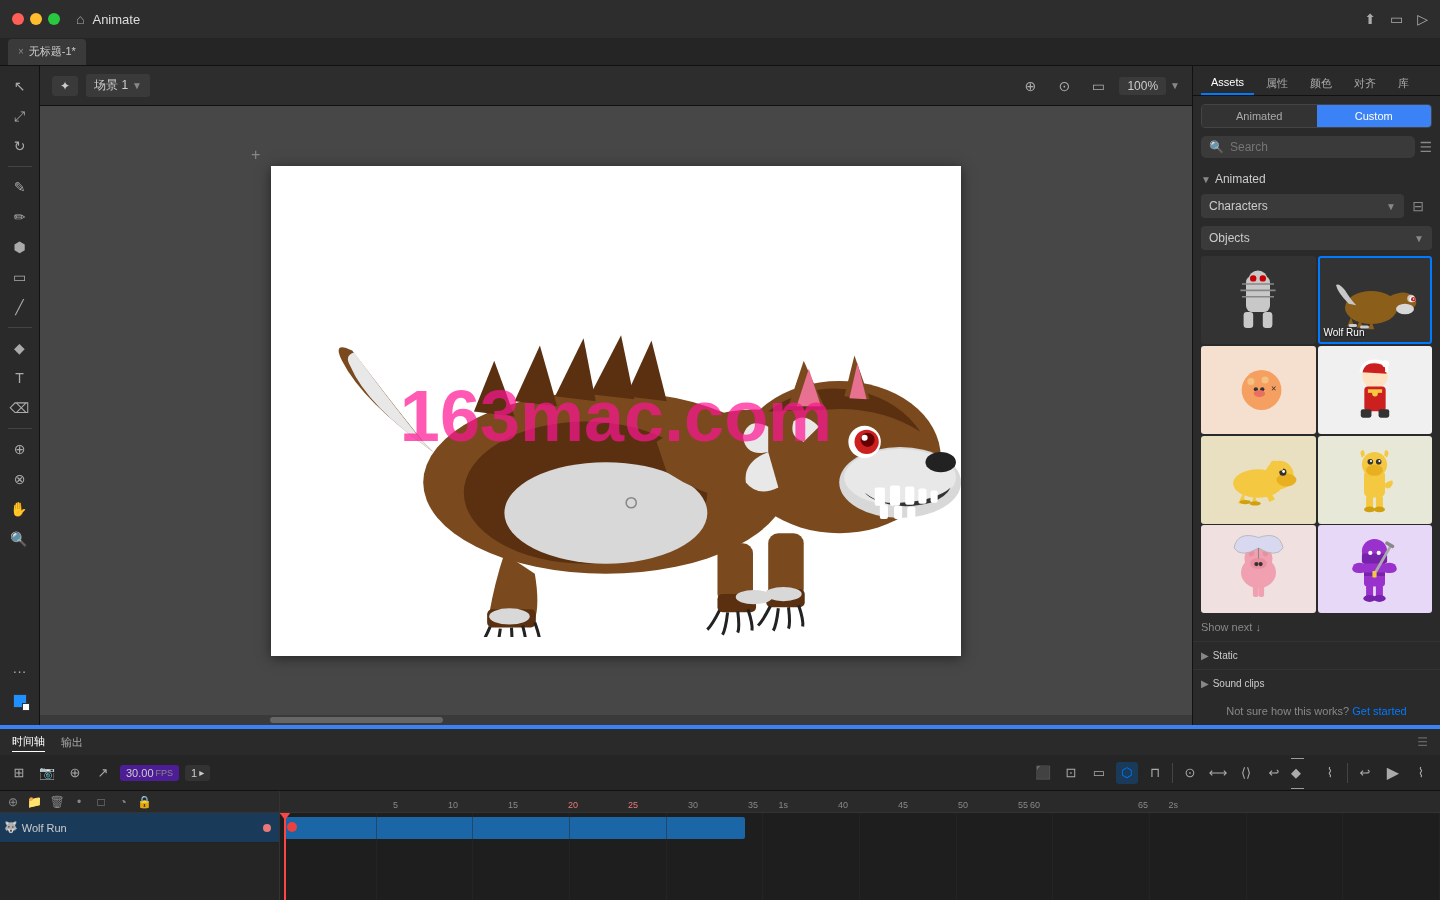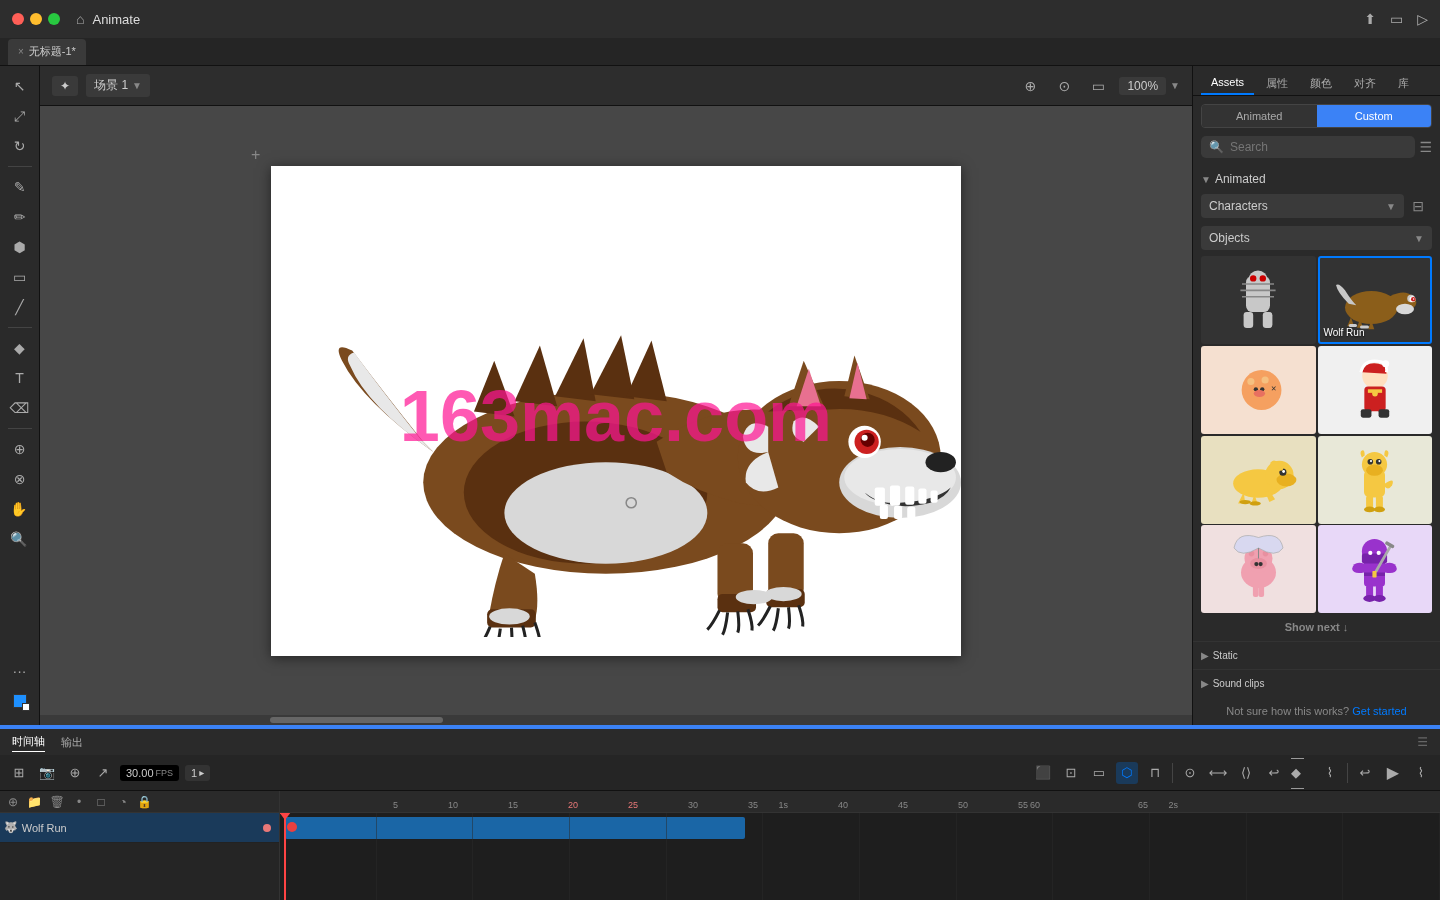--- a/index.html
+++ b/index.html
@@ -78,42 +78,42 @@
     .filter-btn { width: 28px; height: 28px; display: flex; align-items: center; justify-content: center; color: #888; cursor: pointer; font-size: 14px; }
 
     
     .asset-grid { display: grid; grid-template-columns: 1fr 1fr; gap: 2px; margin: 0 8px; flex: 1; overflow-y: auto; }
     .asset-item { background: #333; border-radius: 3px; aspect-ratio: 1.3; display: flex; align-items: center; justify-content: center; cursor: pointer; position: relative; overflow: hidden; }
     .asset-item.selected { border: 2px solid #007AFF; }
     .asset-item .asset-label { position: absolute; bottom: 4px; left: 4px; font-size: 10px; color: #fff; text-shadow: 0 1px 2px rgba(0,0,0,0.8); }
     .asset-item svg { max-width: 90%; max-height: 90%; }
 
     
-    .show-next { padding: 8px; text-align: center; color: #888; font-size: 11px; cursor: pointer; font-weight: bold; }
+    .show-next { padding: 8px; text-align: left; color: #888; font-size: 11px; cursor: pointer; }
 
     
     .collapsed-section { display: flex; align-items: center; gap: 4px; padding: 8px 8px; cursor: pointer; border-top: 1px solid #333; }
     .collapsed-section .section-arrow { color: #888; font-size: 10px; }
     .collapsed-section .section-title { font-size: 10px; color: #ccc; }
 
     
     .panel-help { padding: 8px; display: flex; align-items: center; justify-content: center; flex-direction: column; gap: 4px; }
     .panel-help-text { font-size: 11px; color: #888; text-align: center; }
     .panel-help-link { color: #007AFF; cursor: pointer; }
 
     
     .bottom-area { display: flex; flex-direction: column; height: 175px; flex-shrink: 0; }
     .timeline-header { height: 30px; background: #2a2a2a; display: flex; align-items: center; padding: 0 12px; gap: 16px; border-top: 4px solid #3b82f6; }
     .timeline-tab { font-size: 11px; color: #aaa; cursor: pointer; padding: 2px 0; }
     .timeline-tab.active { color: #fff; border-bottom: 1px solid #fff; }
     .timeline-header-right { margin-left: auto; color: #666; cursor: pointer; }
 
     .timeline-toolbar { height: 36px; background: #252525; display: flex; align-items: center; padding: 0 8px; gap: 6px; border-bottom: 1px solid #111; }
     .tl-icon { width: 22px; height: 22px; display: flex; align-items: center; justify-content: center; color: #aaa; cursor: pointer; font-size: 13px; border-radius: 3px; }
-    .fps-display { display: flex; align-items: center; gap: 2px; font-size: 11px; color: #ccc; background: #000000; border-radius: 3px; padding: 2px 6px; }
+    .fps-display { display: flex; align-items: center; gap: 2px; font-size: 11px; color: #ccc; background: #4c1d95; border-radius: 3px; padding: 2px 6px; }
     .fps-label { font-size: 9px; color: #888; }
     .frame-display { background: #333; border-radius: 3px; padding: 2px 6px; font-size: 11px; color: #ccc; display: flex; align-items: center; gap: 2px; }
     .tl-separator { width: 1px; height: 20px; background: #444; }
 
     .timeline-tracks { flex: 1; background: #1e1e1e; display: flex; overflow: hidden; }
     .track-labels { width: 280px; background: #252525; border-right: 1px solid #333; display: flex; flex-direction: column; flex-shrink: 0; }
     .track-label-header { height: 22px; background: #2a2a2a; display: flex; align-items: center; padding: 0 4px; gap: 4px; border-bottom: 1px solid #333; }
     .track-label-btn { width: 18px; height: 18px; display: flex; align-items: center; justify-content: center; color: #888; cursor: pointer; font-size: 12px; }
     .track-row { height: 30px; display: flex; align-items: center; padding: 0 4px; gap: 4px; background: #2d2d2d; border-bottom: 1px solid #222; }
     .track-row.selected { background: #1a3a5a; }

